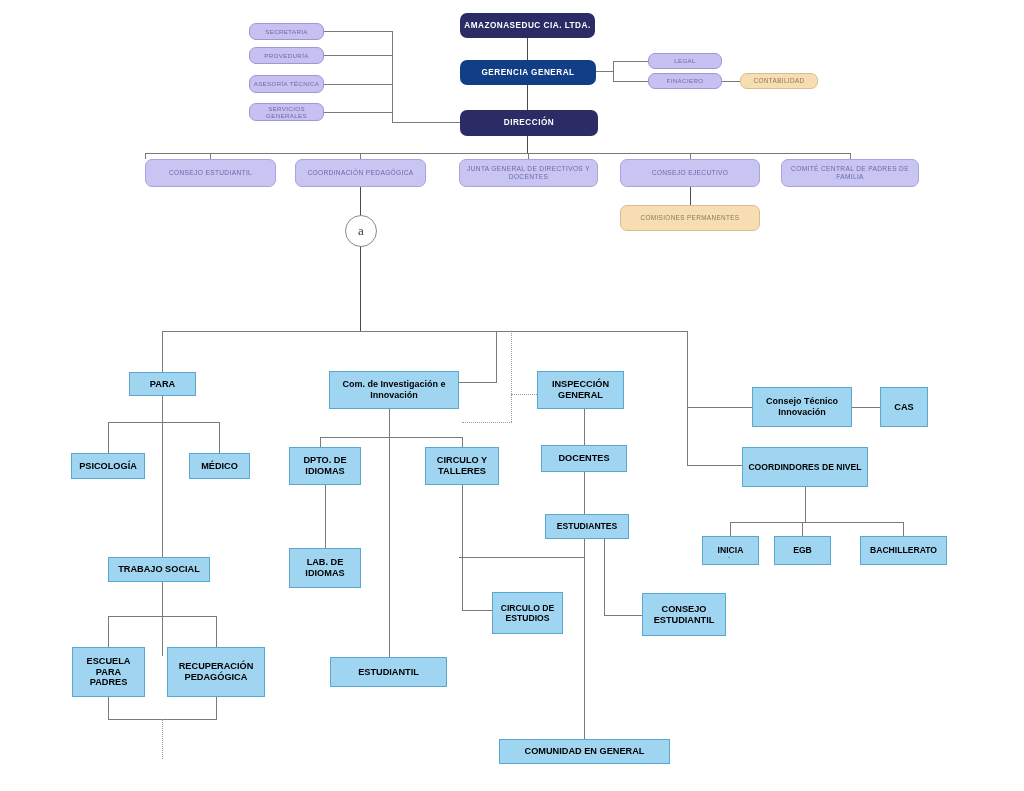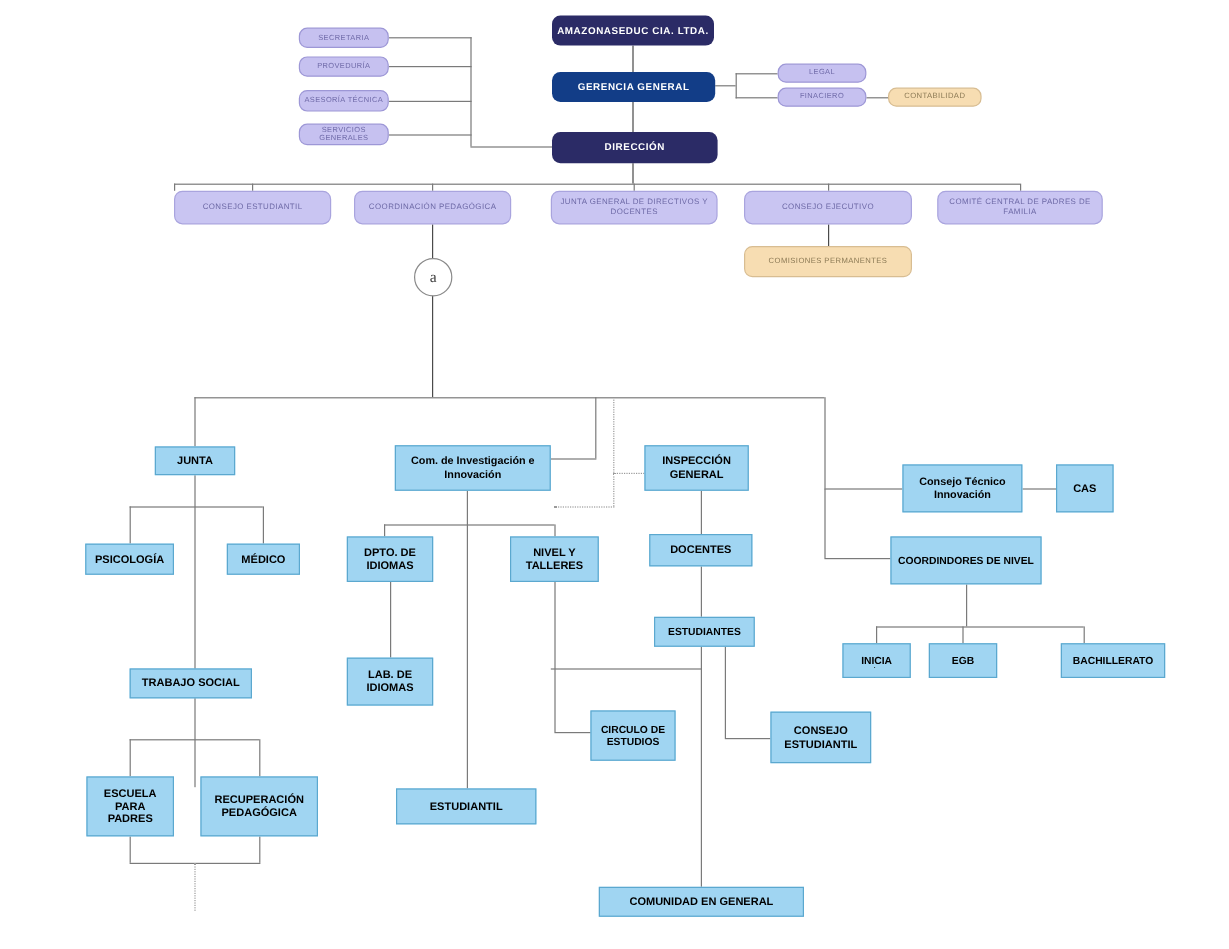--- a/index.html
+++ b/index.html
@@ -245,21 +245,21 @@
     <span>CONSEJO EJECUTIVO</span>
   </div>
   <div class="node purple" style="left:781px;top:159px;width:138px;height:28px;">
     <span>COMITÉ CENTRAL DE PADRES DE FAMILIA</span>
   </div>
   <div class="node tan" style="left:620px;top:205px;width:140px;height:26px;">
     <span>COMISIONES PERMANENTES</span>
   </div>
 
   <div class="node blue" style="left:129px;top:372px;width:67px;height:24px;">
-    <span>JUNTA</span>
+    <span>PARA</span>
   </div>
   <div class="node blue" style="left:71px;top:453px;width:74px;height:26px;">
     <span>PSICOLOGÍA</span>
   </div>
   <div class="node blue" style="left:189px;top:453px;width:61px;height:26px;">
     <span>MÉDICO</span>
   </div>
   <div class="node blue" style="left:108px;top:557px;width:102px;height:25px;">
     <span>TRABAJO SOCIAL</span>
   </div>
@@ -273,21 +273,21 @@
   <div class="node blue mixed" style="left:329px;top:371px;width:130px;height:38px;">
     <span>Com. de Investigación e Innovación</span>
   </div>
   <div class="node blue" style="left:289px;top:447px;width:72px;height:38px;">
     <span>DPTO. DE IDIOMAS</span>
   </div>
   <div class="node blue" style="left:289px;top:548px;width:72px;height:40px;">
     <span>LAB. DE IDIOMAS</span>
   </div>
   <div class="node blue" style="left:425px;top:447px;width:74px;height:38px;">
-    <span>NIVEL Y TALLERES</span>
+    <span>CIRCULO Y TALLERES</span>
   </div>
   <div class="node blue" style="left:330px;top:657px;width:117px;height:30px;">
     <span>ESTUDIANTIL</span>
   </div>
 
   <div class="node blue" style="left:537px;top:371px;width:87px;height:38px;">
     <span>INSPECCIÓN GENERAL</span>
   </div>
   <div class="node blue" style="left:541px;top:445px;width:86px;height:27px;">
     <span>DOCENTES</span>
@@ -314,17 +314,17 @@
   <div class="node blue small" style="left:742px;top:447px;width:126px;height:40px;">
     <span>COORDINDORES DE NIVEL</span>
   </div>
   <div class="node blue small" style="left:702px;top:536px;width:57px;height:29px;text-align:right;">
     <span>INICIA</span>
   </div>
   <div class="tinydot" style="left:728px;top:552px;">.</div>
   <div class="node blue small" style="left:774px;top:536px;width:57px;height:29px;">
     <span>EGB</span>
   </div>
-  <div class="node blue small" style="left:860px;top:536px;width:87px;height:29px;margin-left:24px;">
+  <div class="node blue small" style="left:860px;top:536px;width:87px;height:29px;">
     <span>BACHILLERATO</span>
   </div>
 
 </div>
 
 </body></html>

